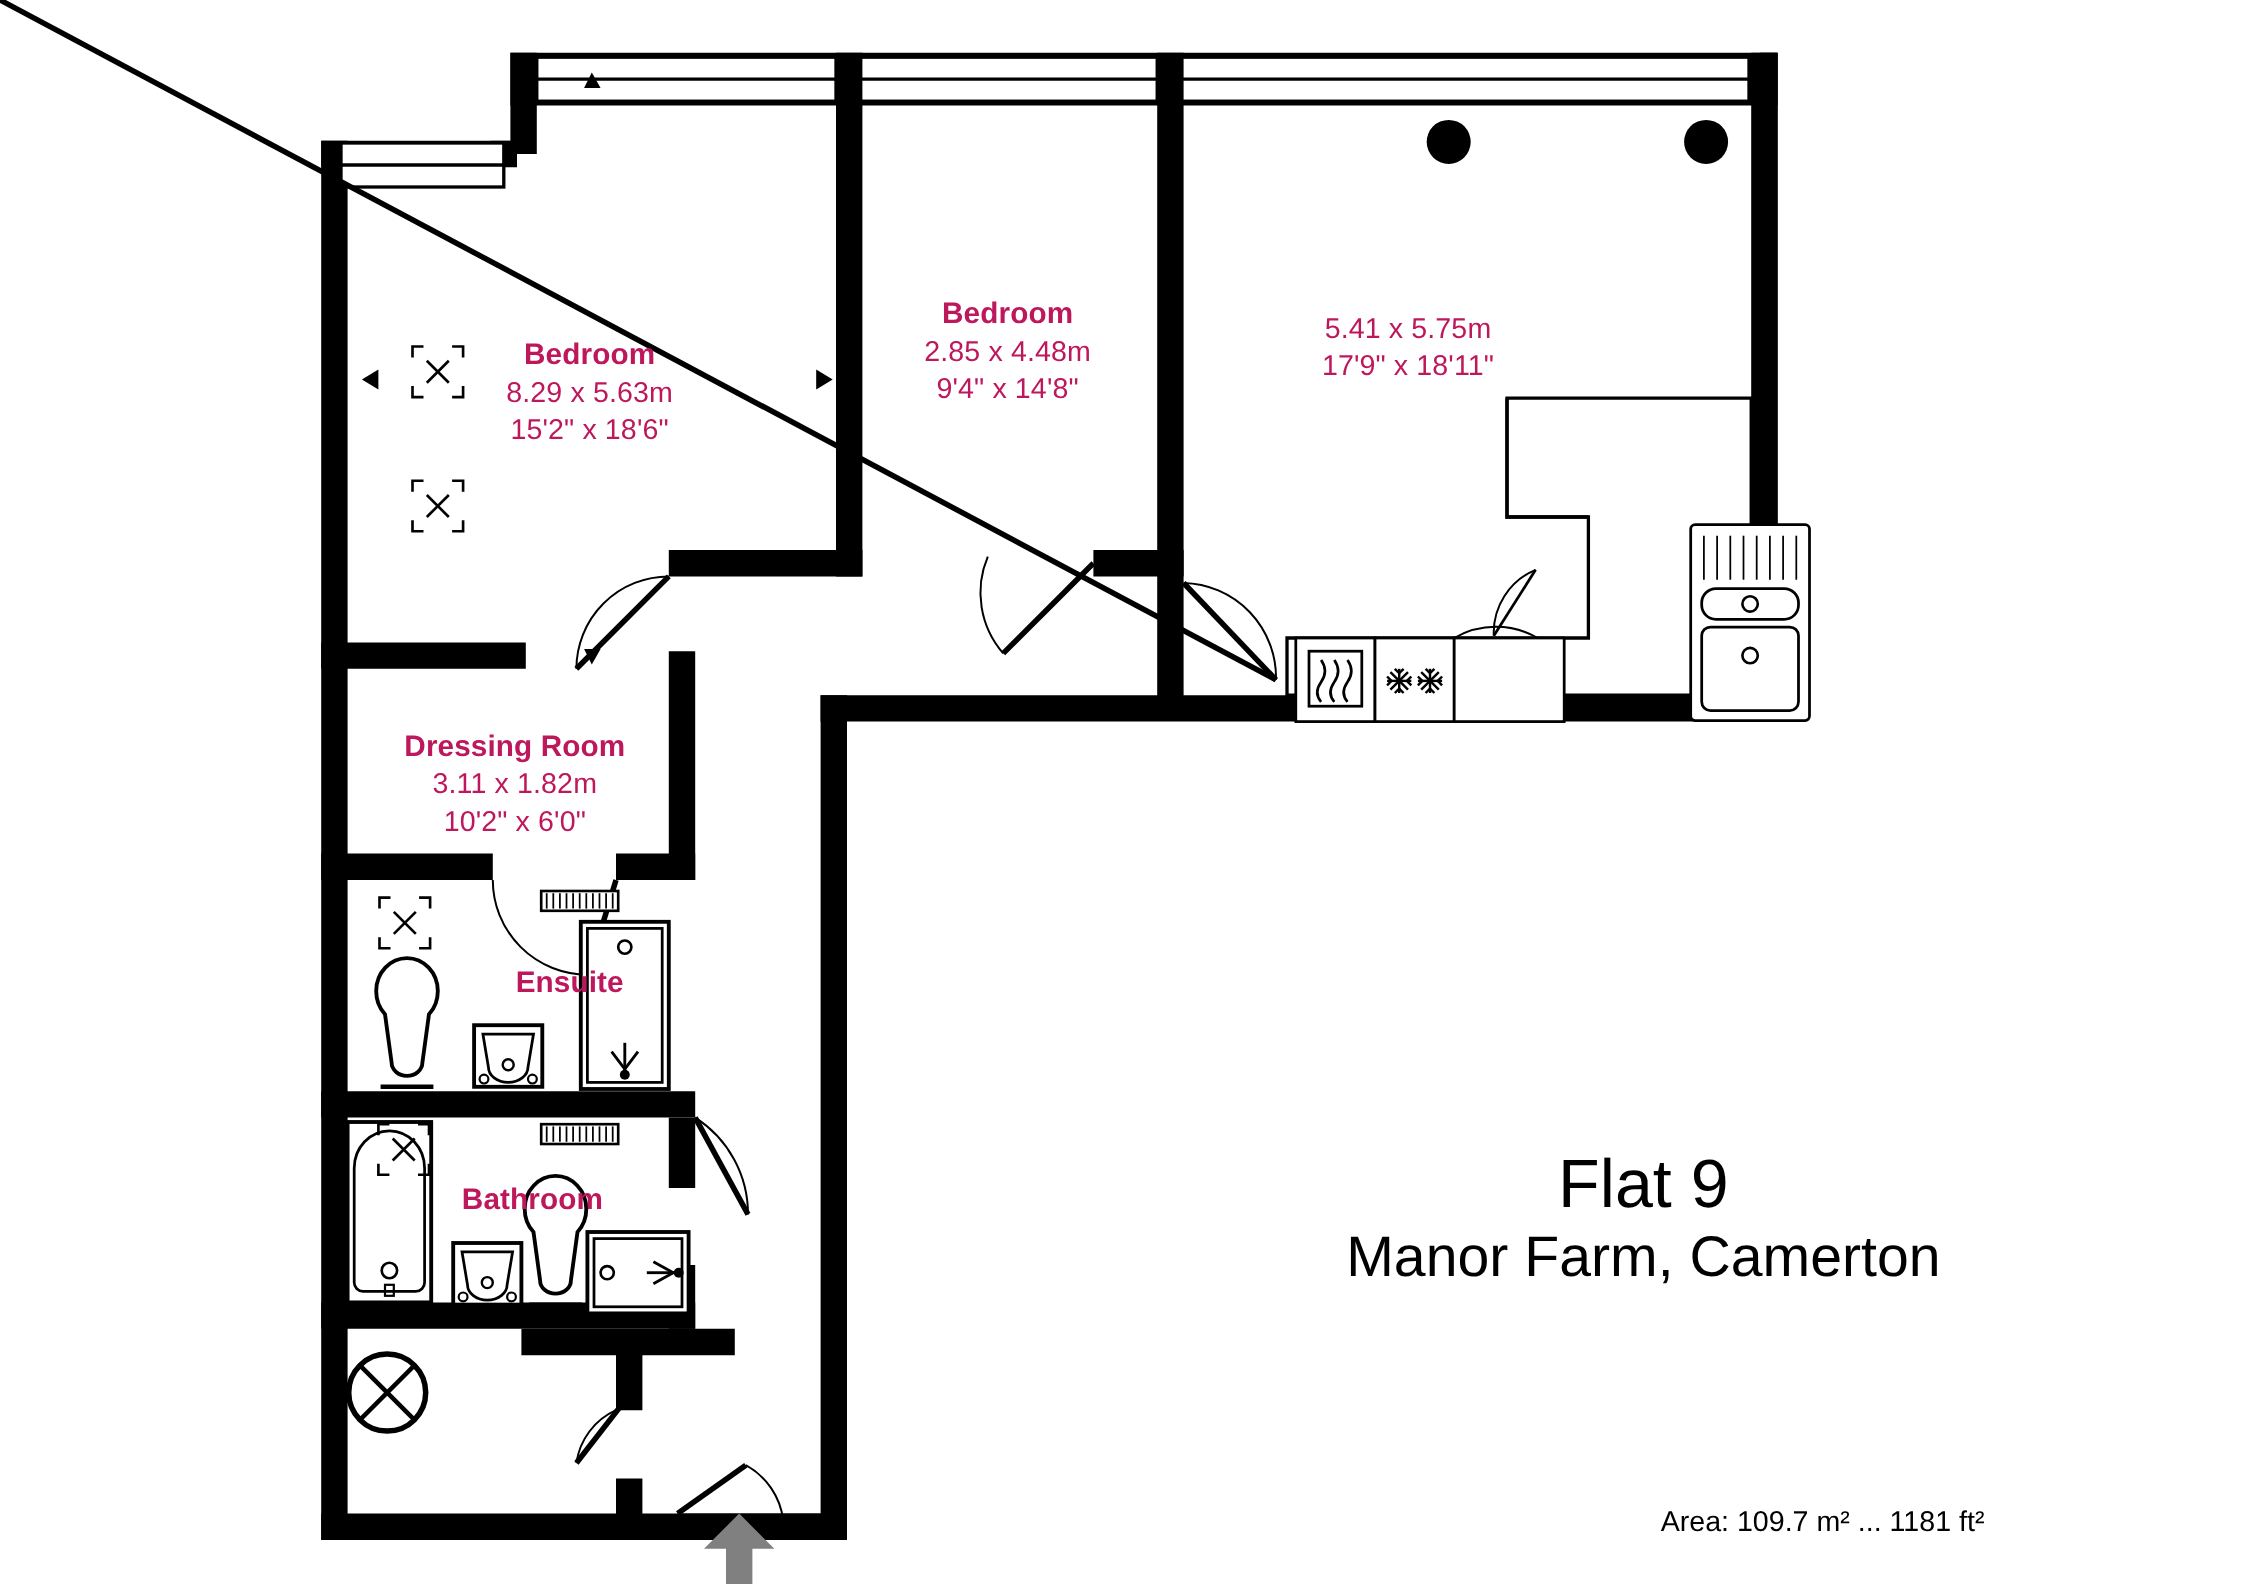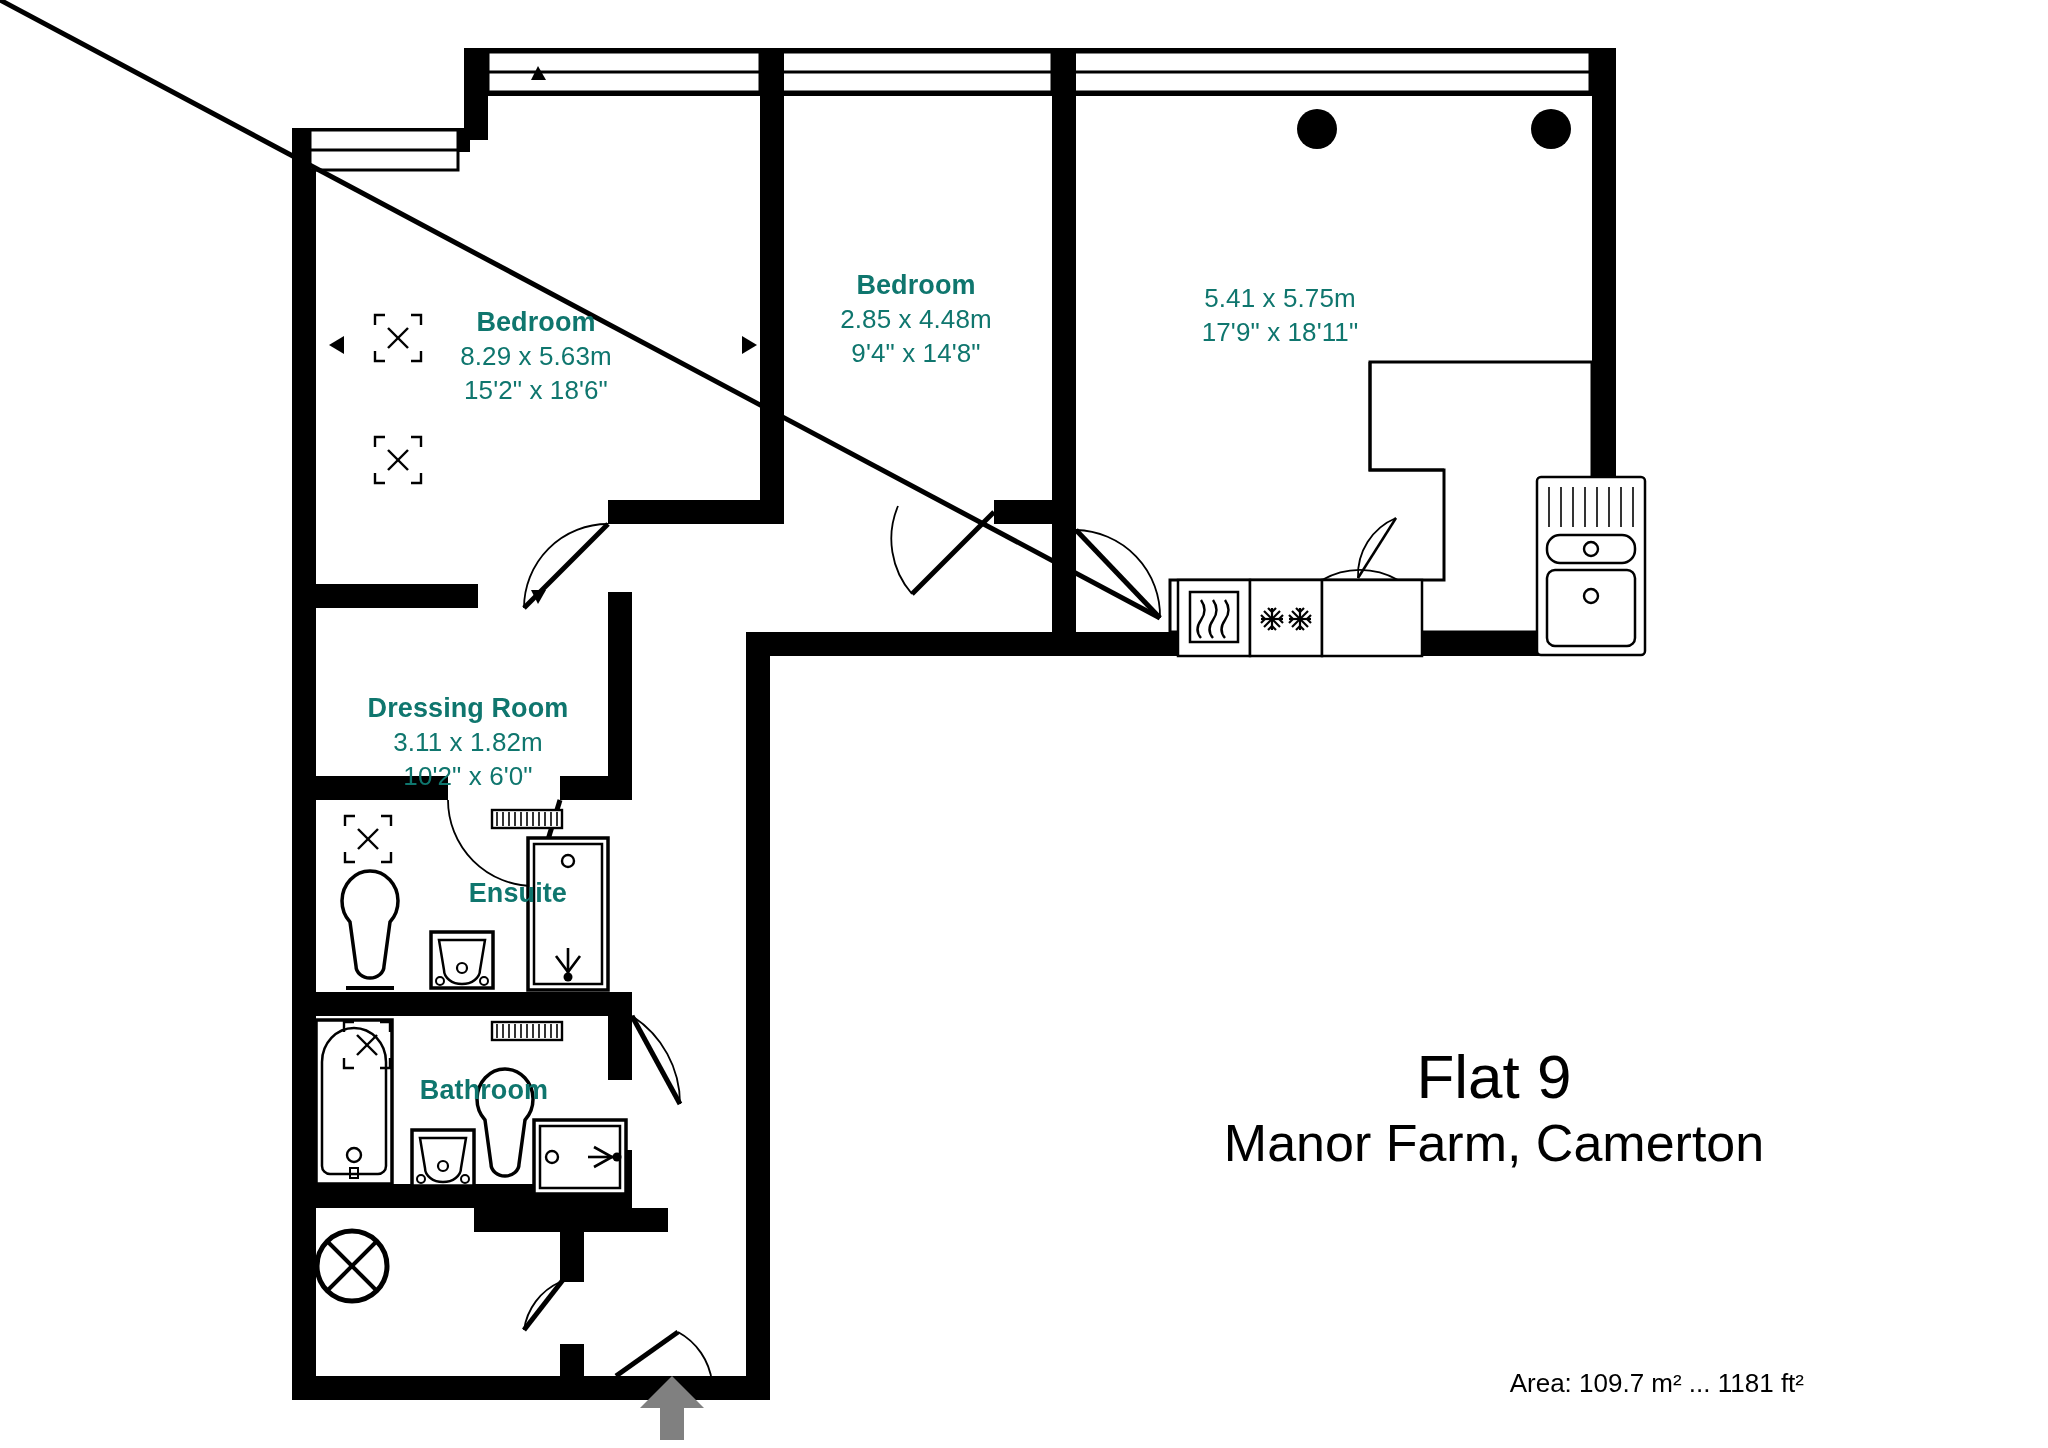--- a/index.html
+++ b/index.html
@@ -42,21 +42,21 @@
   .entry-arrow { fill: #808080; }
   .rad { fill: #ffffff; stroke: #000000; stroke-width: 2.4; }
   .radline { stroke: #000000; stroke-width: 1.6; }
 
   
   .lbl {
     position: absolute;
     text-align: center;
     line-height: 1.30;
     white-space: nowrap;
-    color: #0f766e;
+    color: #be185d;
     font-family: "Liberation Sans", sans-serif;
   }
   .lbl .rname {
     display: block;
     font-weight: bold;
     font-size: 27px;
     letter-spacing: 0.1px;
   }
   .lbl .rdim {
     display: block;
@@ -439,21 +439,21 @@
     <span class="rname">Bedroom</span>
     <span class="rdim">2.85 x 4.48m</span>
     <span class="rdim">9'4" x 14'8"</span>
   </div>
 
   <div class="lbl" style="left:1100px; top:282px; width:360px;">
     <span class="rdim">5.41 x 5.75m</span>
     <span class="rdim">17'9" x 18'11"</span>
   </div>
 
-  <div class="lbl" style="left:288px; top:691px; width:360px;">
+  <div class="lbl" style="left:288px; top:661px; width:360px;">
     <span class="rname">Dressing Room</span>
     <span class="rdim">3.11 x 1.82m</span>
     <span class="rdim">10'2" x 6'0"</span>
   </div>
 
   <div class="lbl" style="left:327px; top:876px; width:240px;text-align:right;">
     <span class="rname">Ensuite</span>
   </div>
 
   <div class="lbl" style="left:364px; top:1073px; width:240px;">

